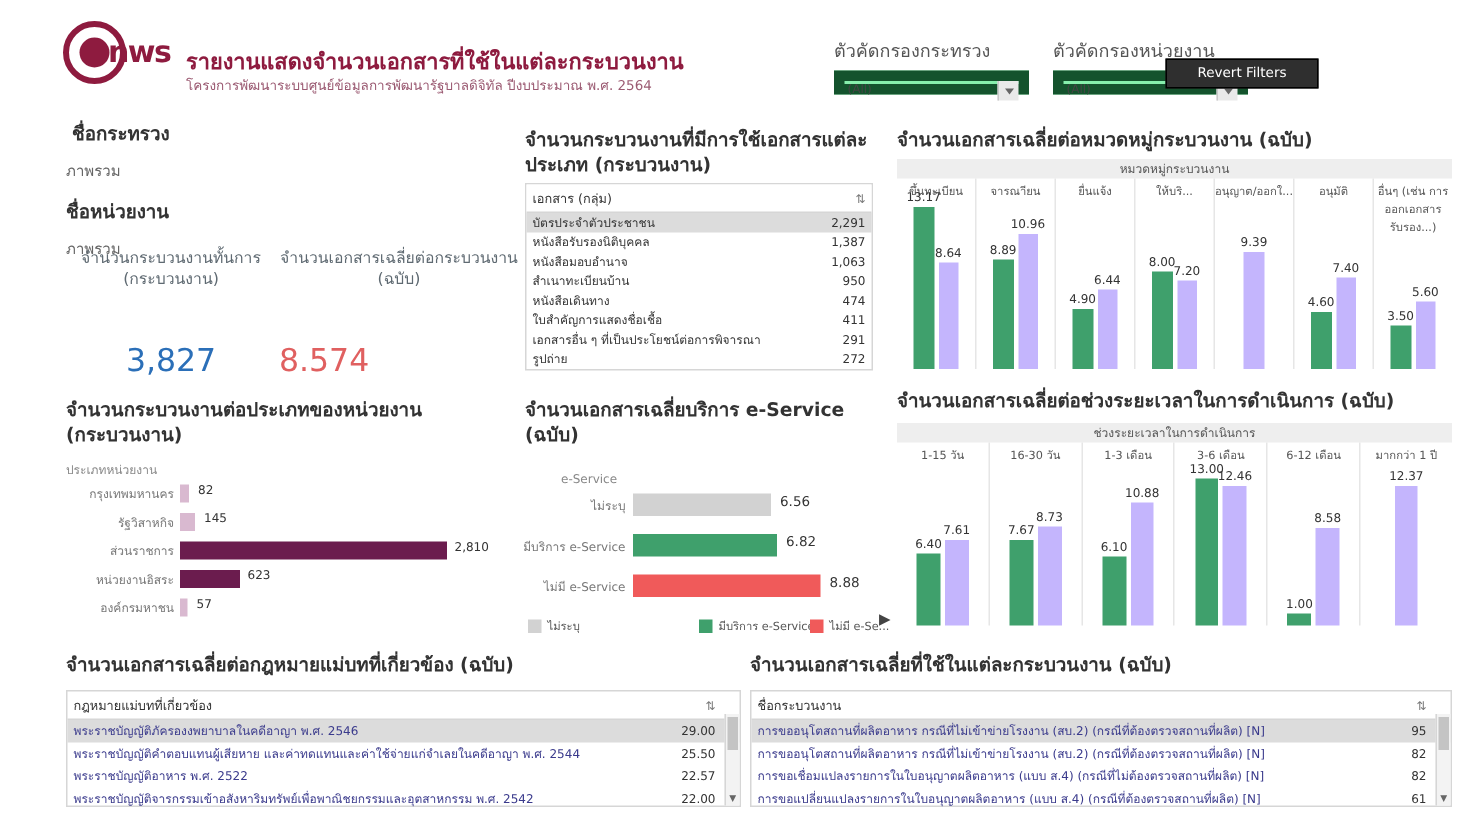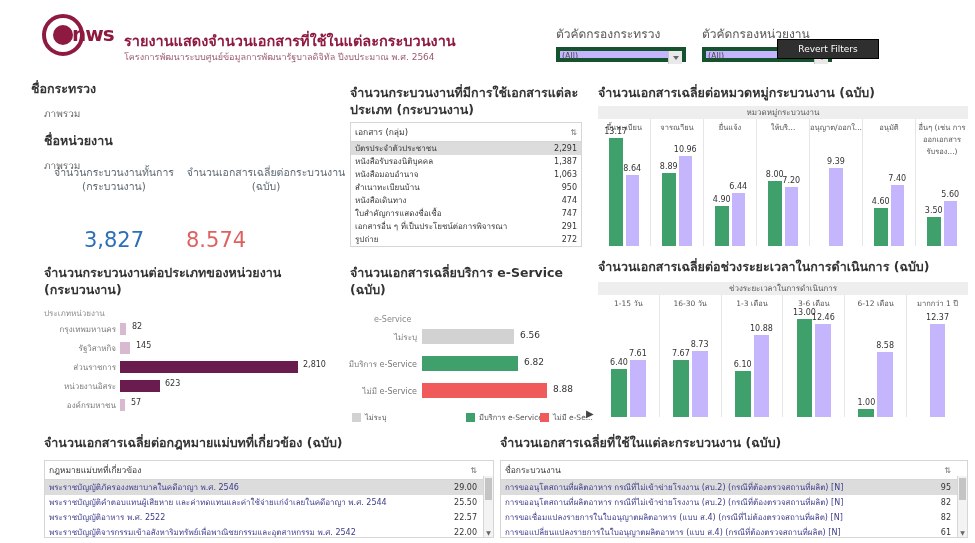--- a/index.html
+++ b/index.html
@@ -21,21 +21,21 @@
   .logo-ring:after{content:"";position:absolute;left:7px;top:7px;width:20px;height:20px;
     border-radius:50%;background:#8e1b3f;}
   .logo-text{position:absolute;left:30px;top:8px;font-size:20px;font-weight:bold;color:#8e1b3f;
     letter-spacing:-1px;font-family:"DejaVu Sans","Liberation Sans",sans-serif;}
   .title-main{position:absolute;left:124px;top:29px;font-size:14.5px;font-weight:bold;color:#8e1b3f;}
   .title-sub{position:absolute;left:124px;top:50px;font-size:9px;color:#9b5a72;}
 
   .filter-block{position:absolute;top:24px;}
   .filter-label{font-size:12px;color:#555;margin-bottom:4px;}
   .filter-select{
-    width:130px;height:15px;border:4px solid #14532d;background:#c4b5fd;
+    width:130px;height:15px;border:7px solid #14532d;background:#86efac;
     font-size:8px;color:#444;position:relative;padding:1px 2px;box-sizing:border-box;
   }
   .filter-select .caret{position:absolute;right:0;top:0;width:13px;height:13px;
     background:#e9e9e9;border-left:1px solid #c8c8c8;}
   .filter-select .caret:after{content:"";position:absolute;left:4px;top:5px;
     border-left:3px solid transparent;border-right:3px solid transparent;border-top:4px solid #666;}
   .revert{position:absolute;right:18px;top:39px;width:100px;height:18px;background:#2f2f2f;
     color:#fff;font-size:9px;text-align:center;line-height:18px;border:1px solid #000;}
 
   
@@ -133,21 +133,21 @@
       <div class="filter-label">ตัวคัดกรองหน่วยงาน</div>
       <div class="filter-select">
         <span>(All)</span>
         <span class="caret"></span>
       </div>
     </div>
 
     <div class="revert">Revert Filters</div>
   </div>
 
-  <div class="sec-title" style="left:31px;top:80px;width:200px;">ชื่อกระทรวง</div>
+  <div class="sec-title" style="left:48px;top:80px;width:200px;">ชื่อกระทรวง</div>
   <div class="sub-label" style="left:44px;top:106px;">ภาพรวม</div>
   <div class="sec-title" style="left:44px;top:132px;width:200px;">ชื่อหน่วยงาน</div>
   <div class="sub-label" style="left:44px;top:158px;">ภาพรวม</div>
 
   <div class="kpi-lab" style="left:44px;top:165px;width:140px;">
     <span>จำนวนกระบวนงานทั้นการ</span><br>
     <span>(กระบวนงาน)</span>
   </div>
   <div class="kpi-num" style="left:44px;top:228px;width:140px;text-align:center;color:#2b6fb8;">3,827</div>
 
@@ -179,21 +179,21 @@
     <div class="row">
       <span>สำเนาทะเบียนบ้าน</span>
       <span class="v">950</span>
     </div>
     <div class="row">
       <span>หนังสือเดินทาง</span>
       <span class="v">474</span>
     </div>
     <div class="row">
       <span>ใบสำคัญการแสดงชื่อเชื้อ</span>
-      <span class="v">747</span>
+      <span class="v">411</span>
     </div>
     <div class="row">
       <span>เอกสารอื่น ๆ ที่เป็นประโยชน์ต่อการพิจารณา</span>
       <span class="v">291</span>
     </div>
     <div class="row">
       <span>รูปถ่าย</span>
       <span class="v">272</span>
     </div>
   </div>

